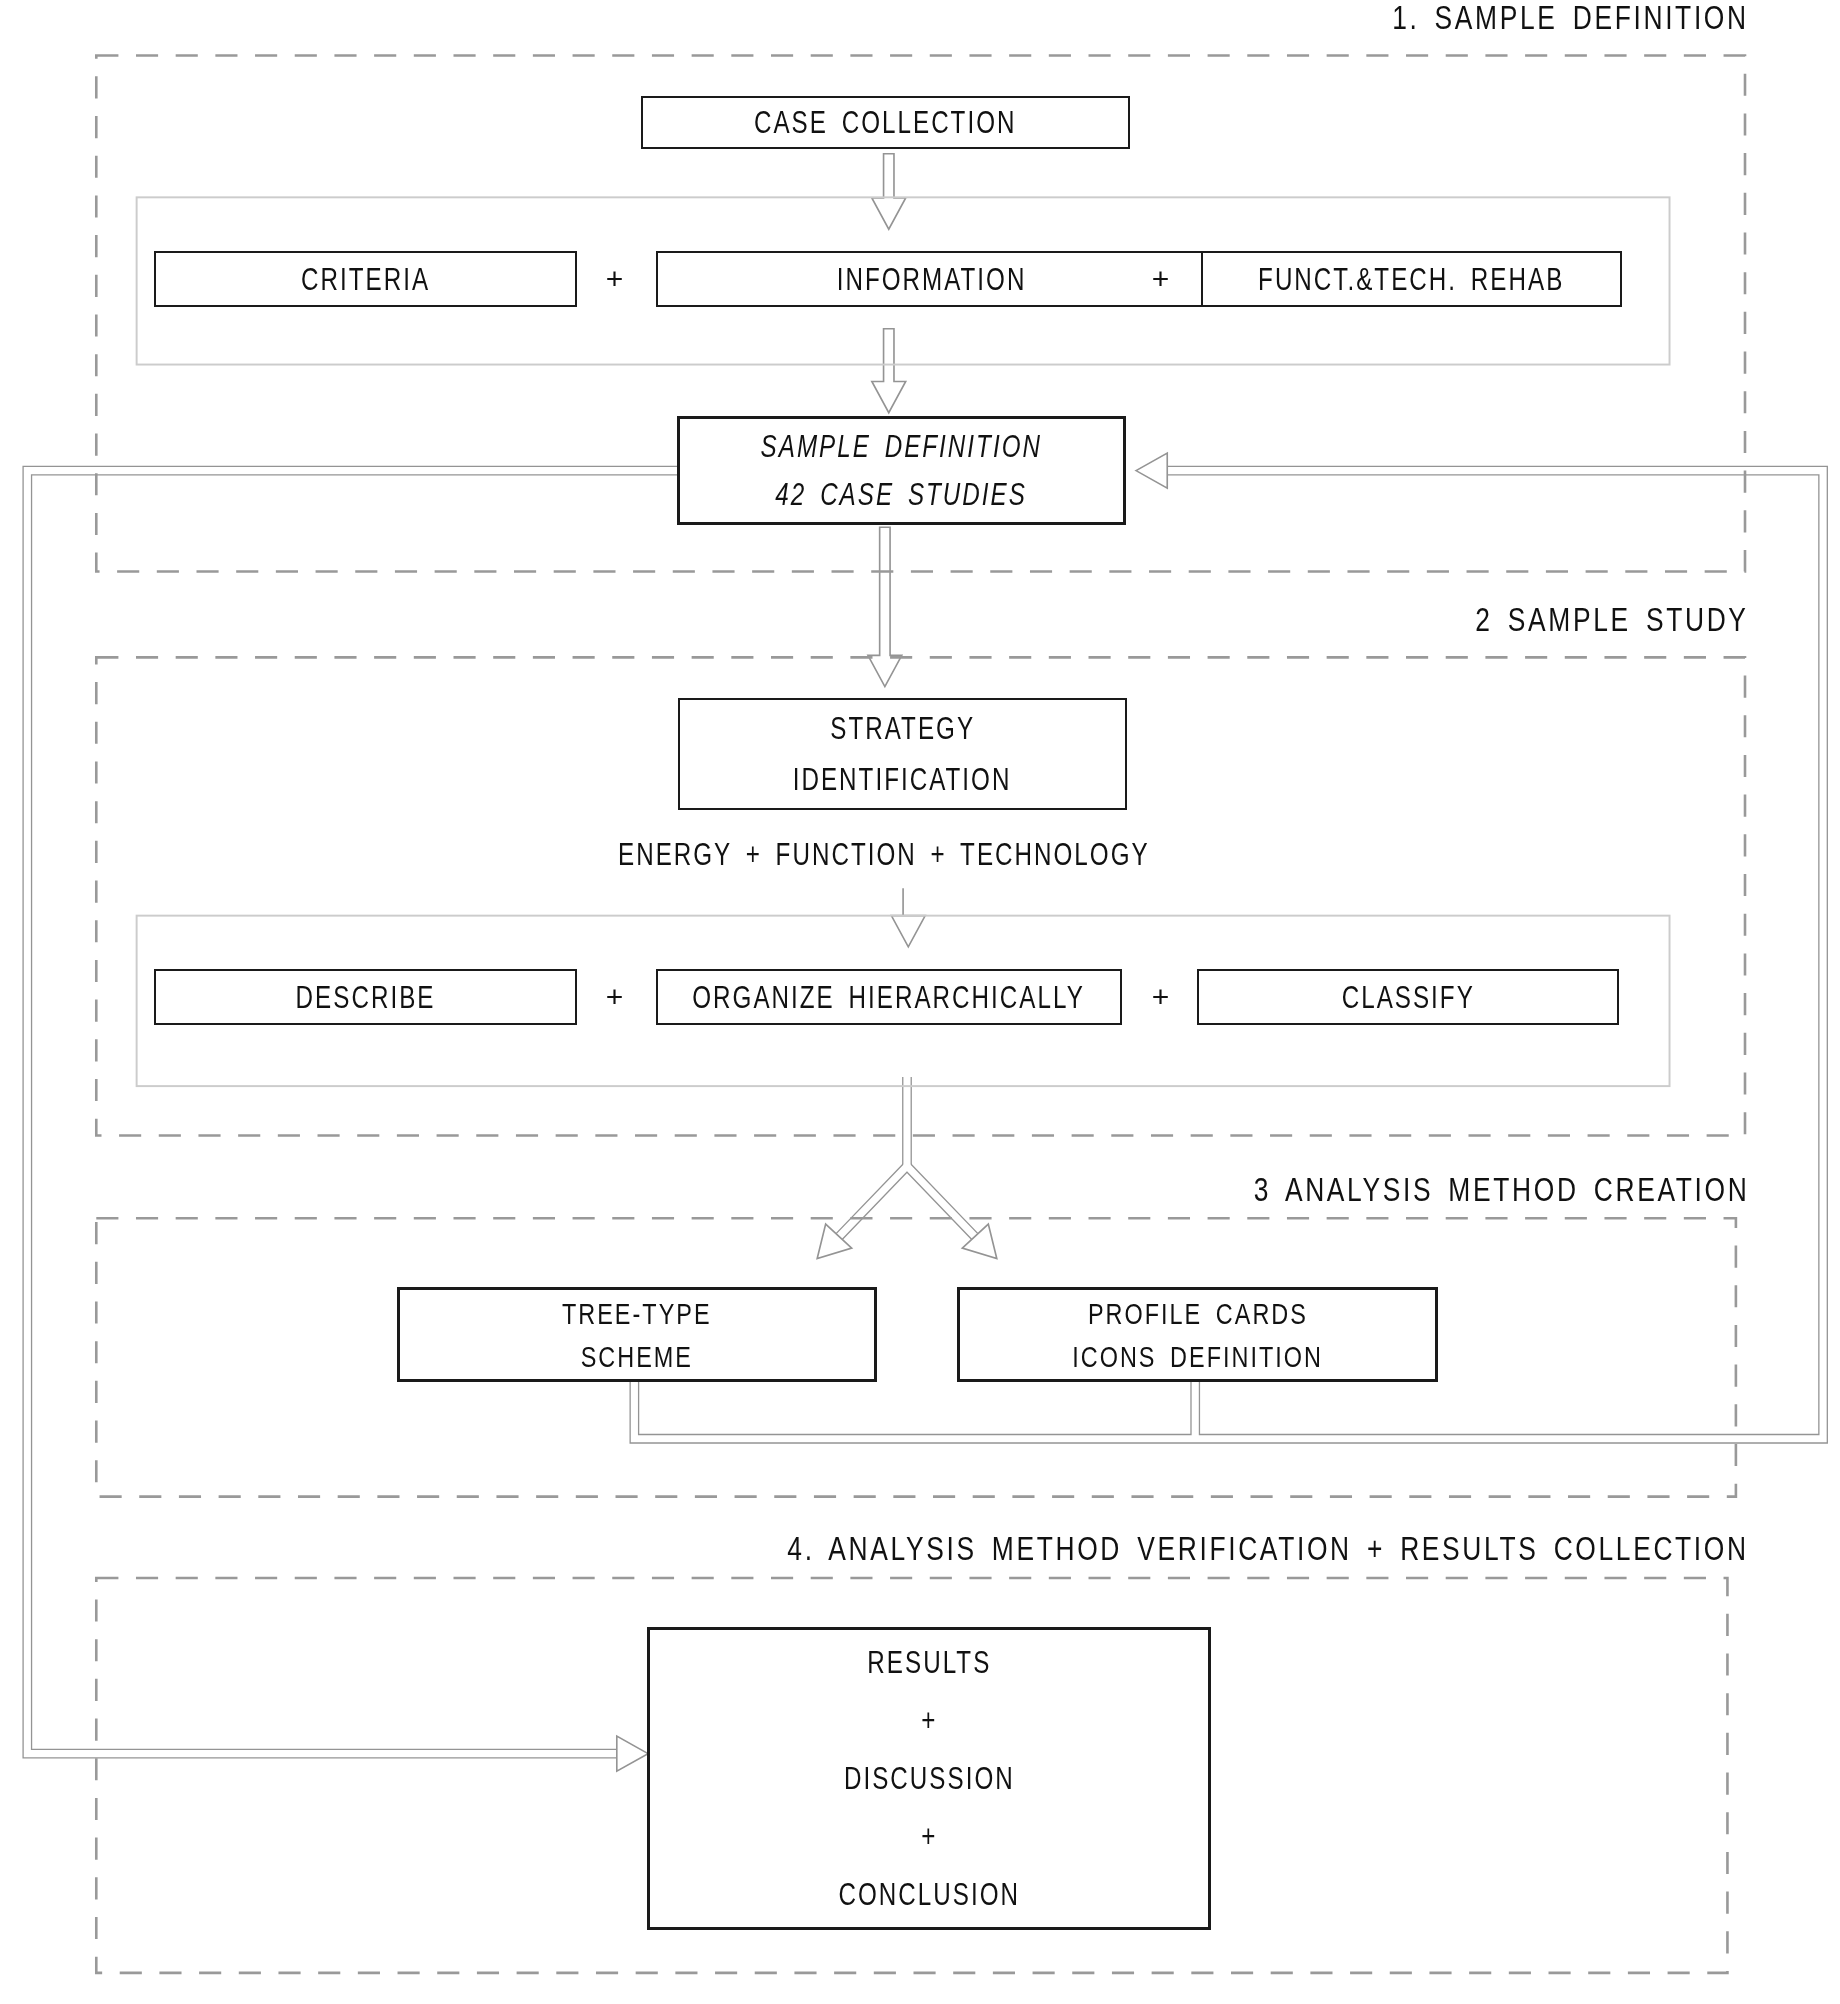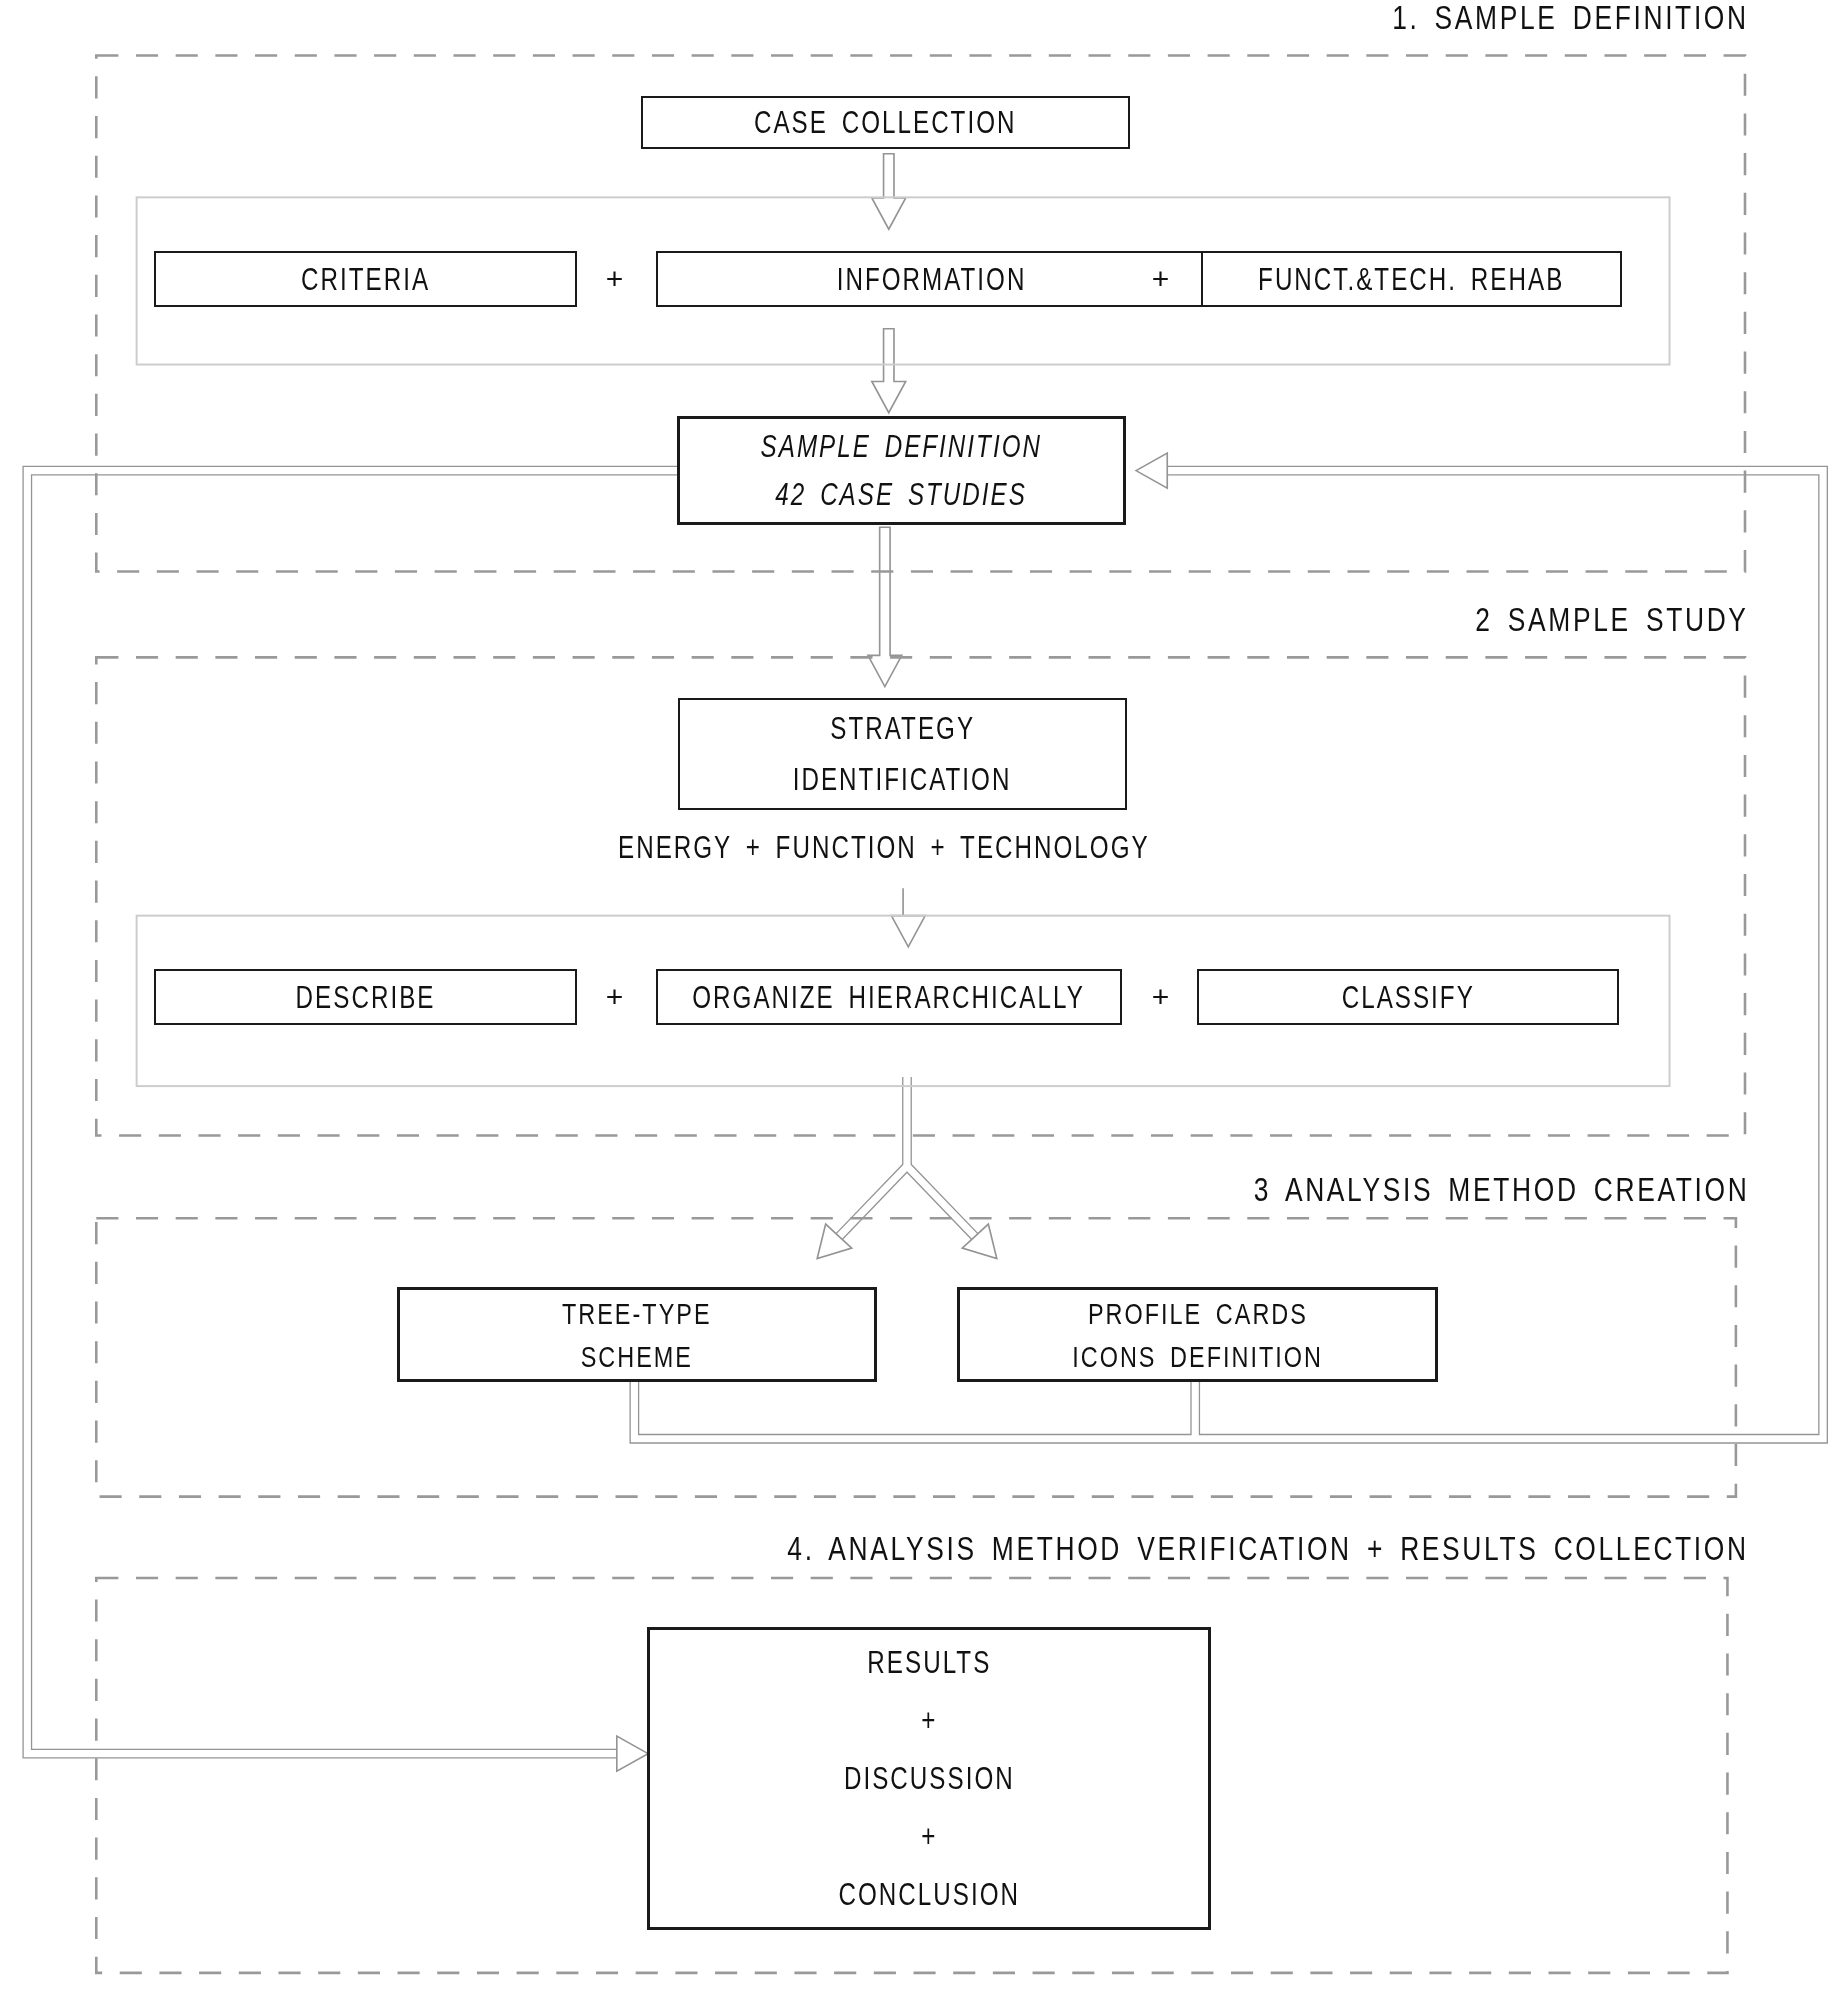--- a/index.html
+++ b/index.html
@@ -48,21 +48,21 @@
   }
   .seclabel .t{
     font-size:33px;
     letter-spacing:3.3px;
     transform:scaleX(0.80);
     transform-origin:right center;
   }
   
   .freetext{
     position:absolute;
-    display:flex;align-items:flex-start;justify-content:center;
+    display:flex;align-items:flex-end;justify-content:center;
     text-align:center;
   }
   .freetext .t{font-size:31px;}
   .plus{
     position:absolute;
     display:flex;align-items:center;justify-content:center;
     font-size:30px;
     width:65px;height:39px;
     letter-spacing:0;
   }

